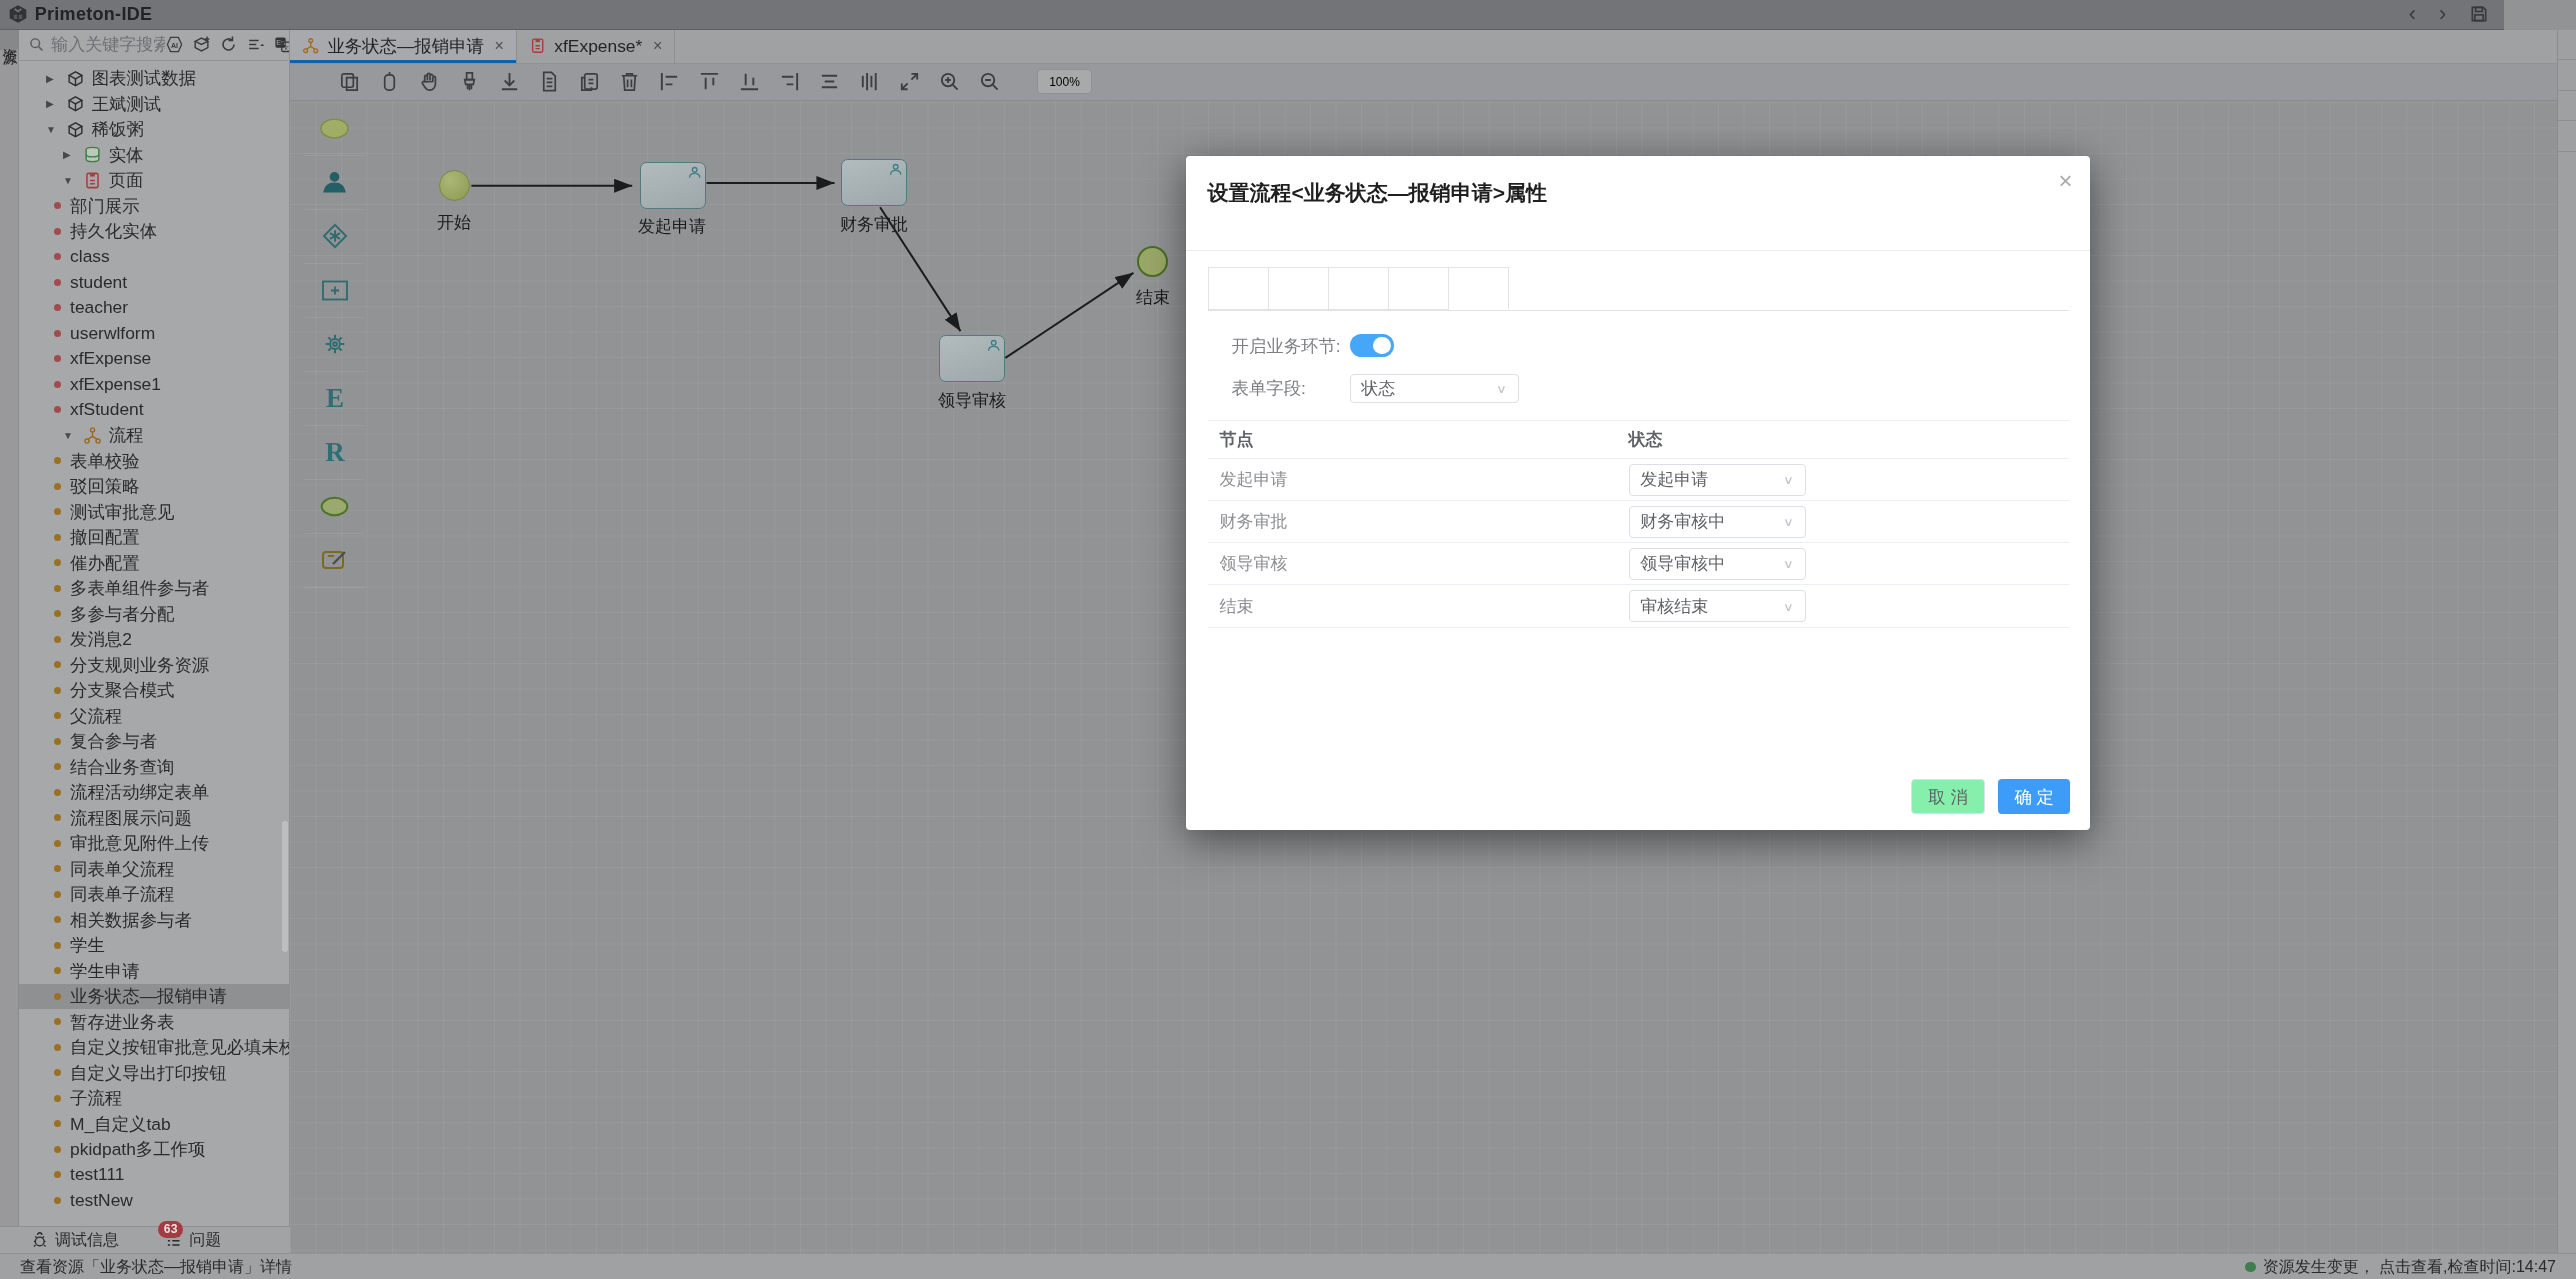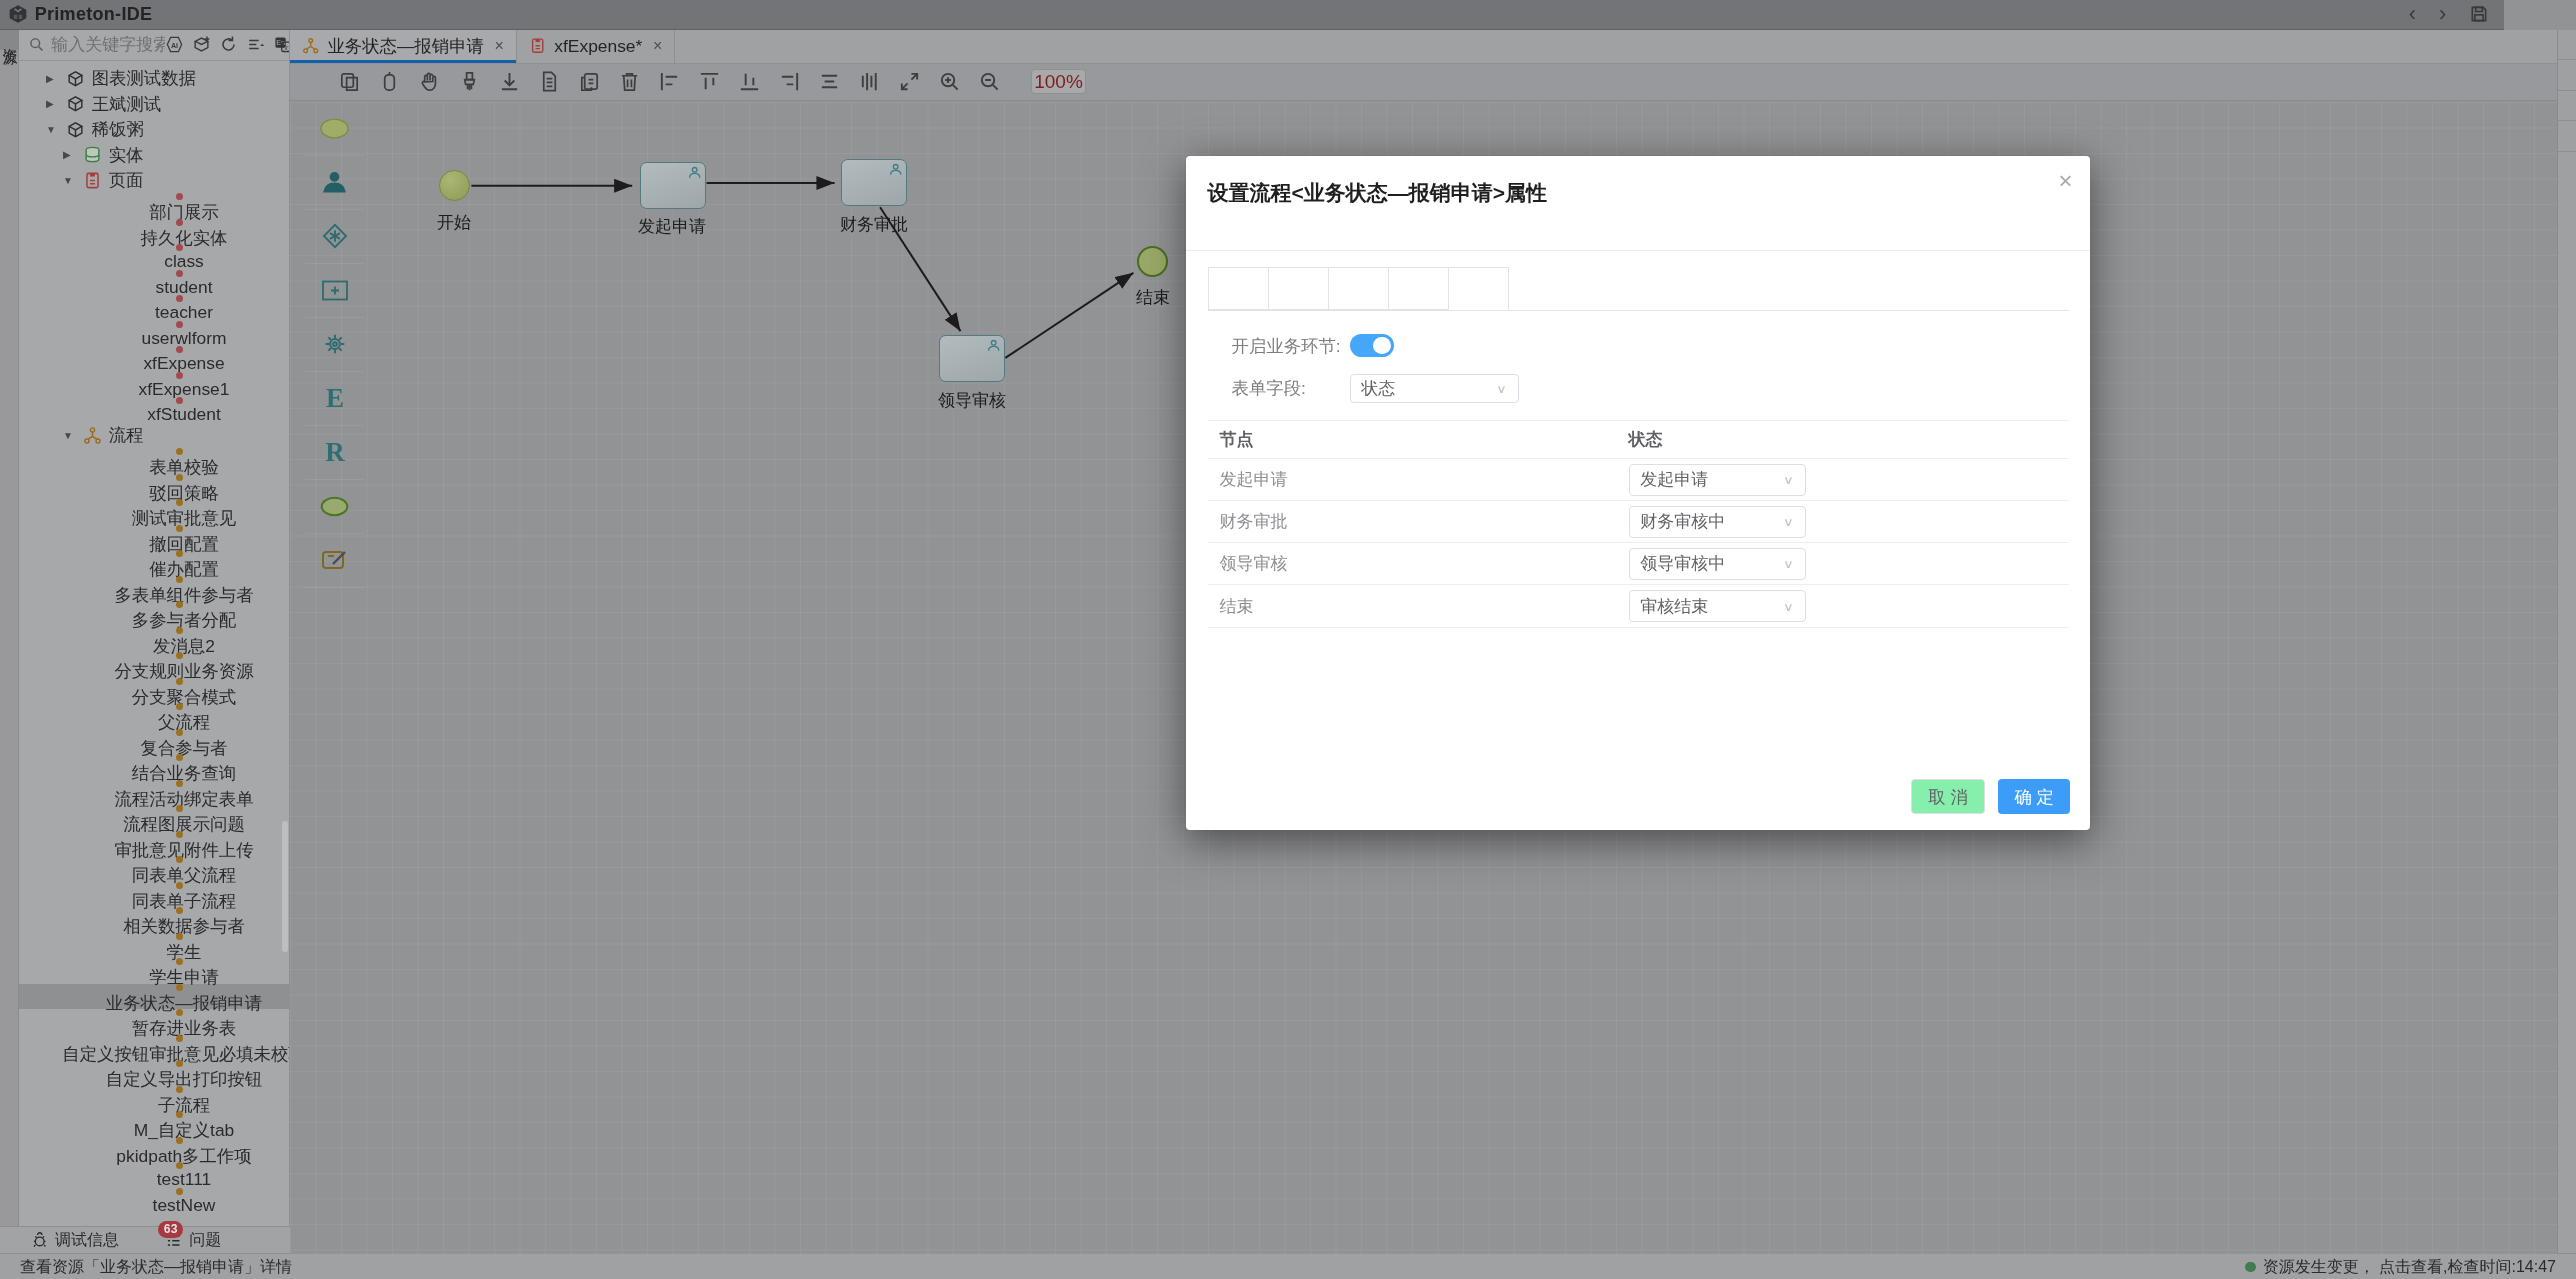--- a/index.html
+++ b/index.html
@@ -28,21 +28,21 @@
   #sidebar { position:absolute; left:19px; top:29.5px; width:271px; height:1196px; background:#a7a8aa;
     border-right:0.7px solid #8e8f91; overflow:hidden; }
   #searchrow { height:31px; display:flex; align-items:center; border-bottom:0.7px solid #939496; padding-left:9.4px; }
   #searchrow input { background:transparent; border:none; outline:none; font-size:17px; color:#3c3c3e; width:114px; margin-left:5.4px; }
   #searchrow input::placeholder { color:#6f7073; }
   #searchrow .acticons { display:flex; align-items:center; gap:8px; margin-left:auto; margin-right:4px; }
   #searchrow .acticons span { display:flex; cursor:pointer; }
   #tree { position:absolute; left:0; top:36px; width:100%; }
   .trow { height:25.5px; display:flex; align-items:center; font-size:17.4px; color:#2b2b2d; cursor:pointer; white-space:nowrap; }
   .trow.sel { background:#8f9092; }
-  .trow.lvl0 { padding-left:27px; } .trow.lvl1 { padding-left:44px; } .trow.lvl2 { padding-left:60px;flex-direction:column; }
+  .trow.lvl0 { padding-left:27px; } .trow.lvl1 { padding-left:44px; } .trow.lvl2 { padding-left:35px; }
   .caret { width:20px; font-size:10px; color:#48484a; flex:0 0 20px; }
   .ticon { display:flex; margin-right:6.7px; }
   .dot { width:7.4px; height:7.4px; border-radius:50%; margin-right:8.7px; flex:0 0 7.4px; }
   .dot-red .dot { background:#a34a4e; } .dot-org .dot { background:#9c7022; }
   #scrollthumb { position:absolute; right:1.3px; top:791px; width:5.4px; height:131px; background:#bdbec0; border-radius:2.7px; }
 
   
   #debugbar { position:absolute; left:0; top:1226px; width:290px; height:27.5px; background:#a2a3a5;
     border-top:0.7px solid #8e8f91; display:flex; align-items:center; font-size:16px; color:#2b2b2d; }
   #debugbar .ditem { display:flex; align-items:center; gap:6.7px; cursor:pointer; }
@@ -60,21 +60,21 @@
   #tabbar { height:34px; background:#a0a1a3; display:flex; border-bottom:0.7px solid #909193; }
   .etab { display:flex; align-items:center; gap:8px; padding:0 12px; font-size:17.4px; color:#242426;
     border-right:0.7px solid #8e8f91; cursor:pointer; position:relative; }
   .etab.active { background:#a8a9ac; }
   .etab.active::after { content:""; position:absolute; left:0; bottom:-0.7px; width:100%; height:3.4px; background:#1060ab; }
   .etab .closex { font-size:16px; color:#4d4e50; margin-left:2.7px; }
   #toolbar { height:37px; background:#98999c; display:flex; align-items:center; gap:17px; padding-left:48px;
     border-bottom:0.7px solid #8b8c8e; }
   #toolbar .ticonbtn { display:flex; cursor:pointer; opacity:.85; }
   #zoomchip { width:55px; height:25.5px; background:#a8a9ab; border:0.7px solid #8f9092; border-radius:4px;
-    display:flex; align-items:center; justify-content:center; font-size:19px; color:#7f1d1d; margin-left:13px; }
+    display:flex; align-items:center; justify-content:center; font-size:12px; color:#000000; margin-left:19px; }
 
   #canvas { position:absolute; left:0; top:72px; width:2267px; height:1152px; background:#929395;
     background-image:linear-gradient(rgba(255,255,255,.055) 0.7px,transparent 0.7px),
                      linear-gradient(90deg,rgba(255,255,255,.055) 0.7px,transparent 0.7px);
     background-size:25.5px 25.5px; overflow:hidden; }
 
   
   #palette { position:absolute; left:15.4px; top:0; width:59px; }
   .pitem { height:54px; display:flex; align-items:center; justify-content:center; cursor:pointer;
     border-bottom:0.7px solid rgba(255,255,255,.08); }

